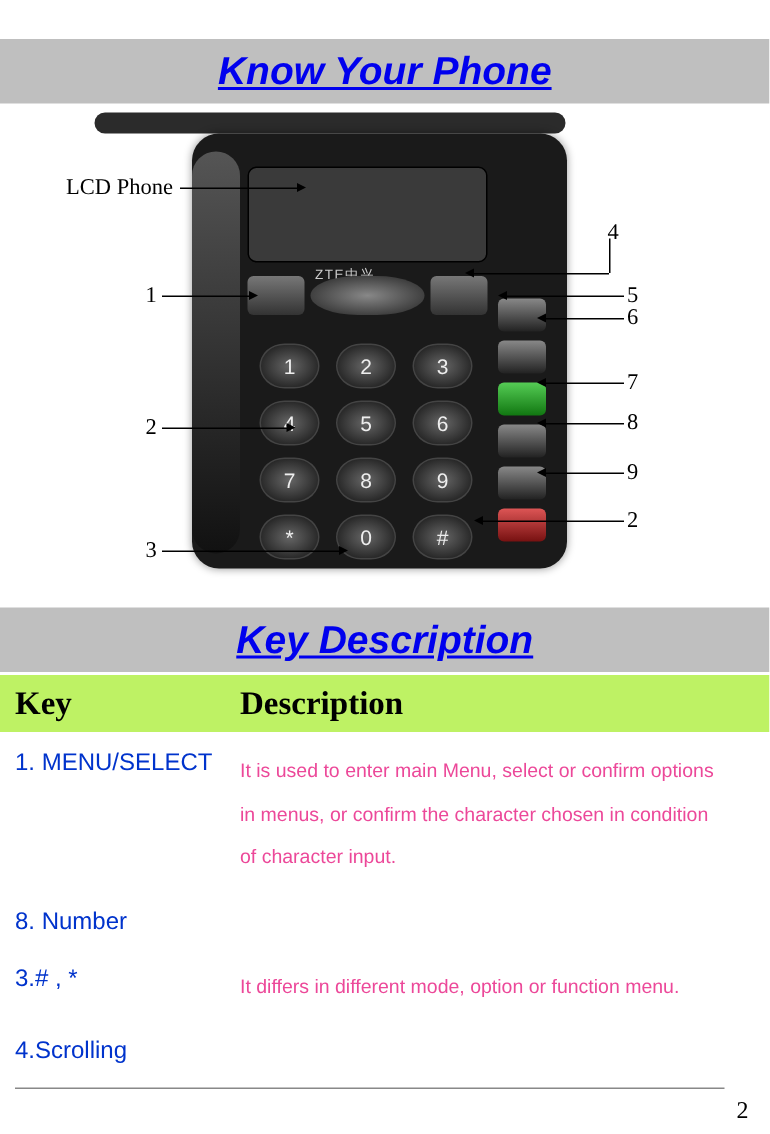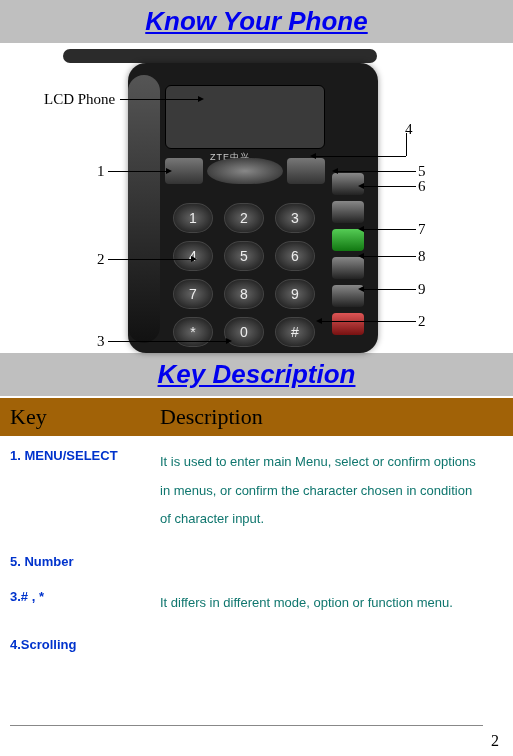--- a/index.html
+++ b/index.html
@@ -14,20 +14,21 @@
   .section-header {
     background: #bfbfbf;
     text-align: center;
     font-size: 26px;
     font-weight: bold;
     font-style: italic;
     color: #0000ee;
     text-decoration: underline;
     padding: 6px 0;
     font-family: Arial, sans-serif;
+    margin-top: 26px;
   }
   .phone-figure {
     position: relative;
     width: 100%;
     height: 310px;
   }
   .phone-body {
     position: absolute;
     left: 128px;
     top: 20px;
@@ -150,46 +151,46 @@
     position: absolute;
     width: 0;
     height: 0;
     border-top: 3px solid transparent;
     border-bottom: 3px solid transparent;
   }
   .arrowhead.right { border-left: 6px solid #000; }
   .arrowhead.left { border-right: 6px solid #000; }
 
   .table-header {
-    background: #a16207;
+    background: #bef264;
     display: flex;
     font-size: 22px;
-    font-weight: normal;
+    font-weight: bold;
     padding: 6px 10px;
     margin-top: 2px;
   }
   .th-key { width: 150px; }
   .th-desc { flex: 1; }
 
   .instruction-row {
     display: flex;
     padding: 12px 10px 8px 10px;
     font-family: Arial, sans-serif;
   }
   .instruction-key {
     width: 150px;
     color: #0033cc;
-    font-weight: bold;
-    font-size: 13px;
+    font-weight: normal;
+    font-size: 16px;
   }
   .instruction-desc {
     flex: 1;
     font-size: 13px;
     line-height: 2.2;
-    color: #0f766e;
+    color: #ec4899;
     padding-right: 20px;
   }
   .page-number {
     position: absolute;
     bottom: 6px;
     right: 14px;
     font-size: 16px;
     font-family: "Times New Roman", serif;
   }
   .footer-rule {
@@ -290,21 +291,21 @@
 <div class="table-header">
   <div class="th-key">Key</div>
   <div class="th-desc">Description</div>
 </div>
 
 <div class="instruction-row">
   <div class="instruction-key">1. MENU/SELECT</div>
   <div class="instruction-desc">It is used to enter main Menu, select or confirm options in menus, or confirm the character chosen in condition of character input.</div>
 </div>
 <div class="instruction-row">
-  <div class="instruction-key">5. Number</div>
+  <div class="instruction-key">8. Number</div>
 </div>
 <div class="instruction-row">
   <div class="instruction-key">3.# , *</div>
   <div class="instruction-desc">It differs in different mode, option or function menu.</div>
 </div>
 <div class="instruction-row" style="padding-bottom:0;">
   <div class="instruction-key">4.Scrolling</div>
 </div>
 
 <div class="footer-rule"></div>

